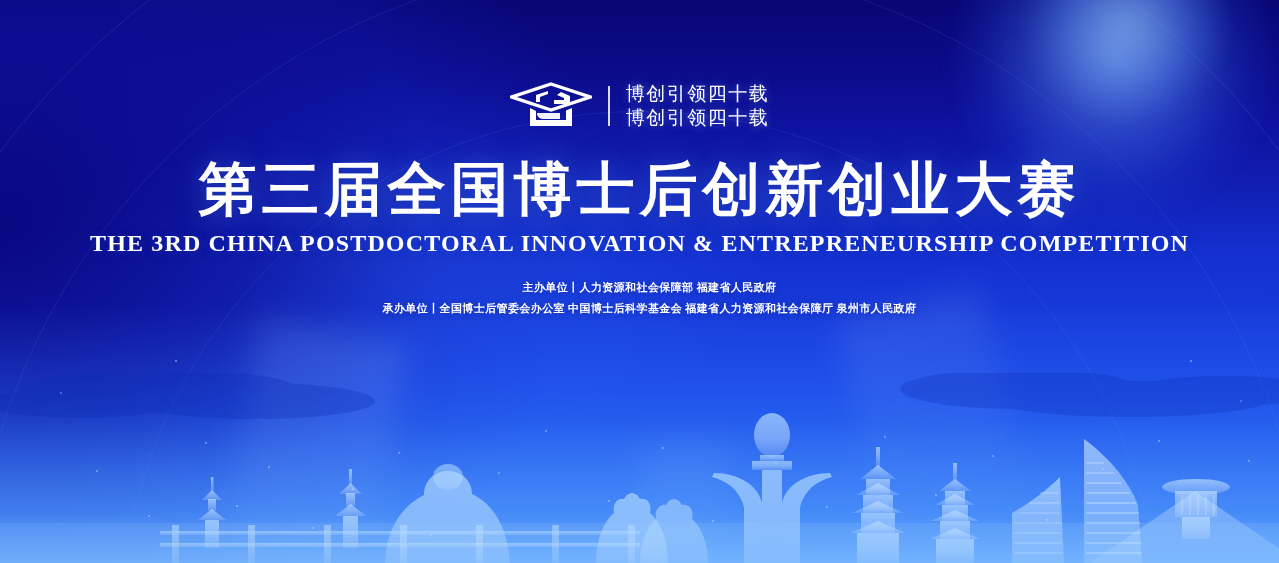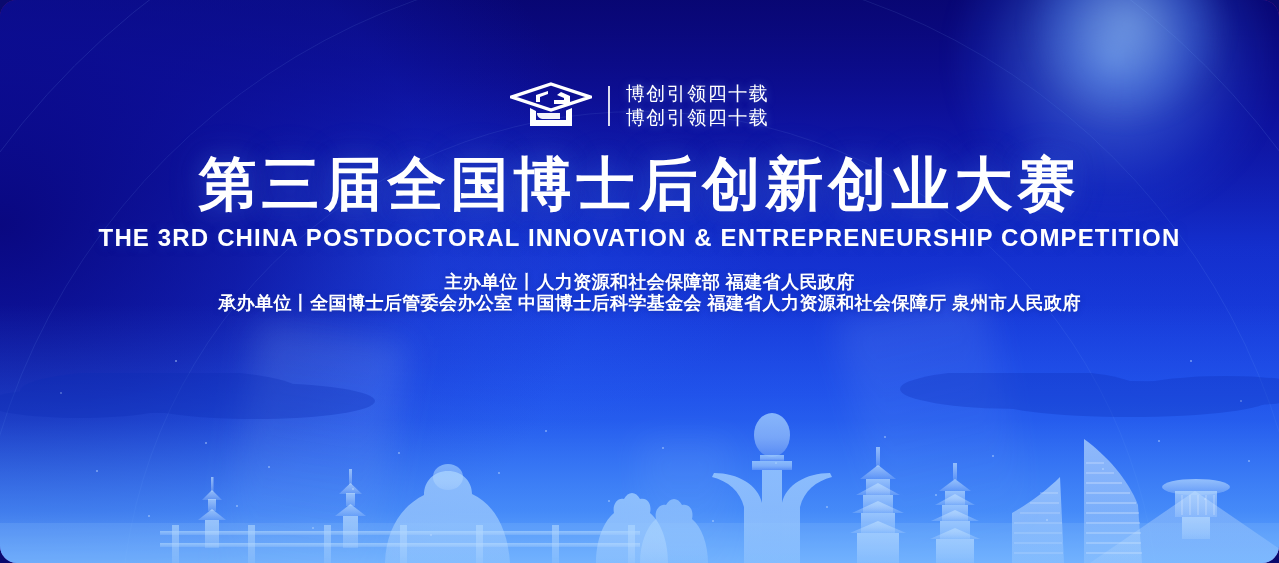--- a/index.html
+++ b/index.html
@@ -7,23 +7,22 @@
     padding: 0;
     background: #0a0a6e;
   }
   * { box-sizing: border-box; }
 
   .stage {
     position: relative;
     width: 1279px;
     height: 563px;
     overflow: hidden;
-    font-family: Liberation Sans, sans-serif;
+    font-family: Liberation Serif, serif;
     background: #be185d;
-    border-radius: 17px;
   }
 
   
   .bg-base {
     position: absolute; inset: 0;
     background:
       linear-gradient(180deg,
         #12119c 0%,
         #1318ae 16%,
         #1430cf 42%,
@@ -131,42 +130,42 @@
   .logo-divider { width: 2px; height: 40px; background: rgba(255,255,255,0.85); }
   .slogan {
     text-align: left; color: #ffffff;
     font-size: 19px; line-height: 24px; letter-spacing: 1.5px;
     font-weight: 500;
     text-shadow: 0 0 10px rgba(120,180,255,.45);
   }
   .slogan div { white-space: nowrap; }
 
   .main-title {
-    margin-top: 24px;
+    margin-top: 30px;
     color: #ffffff;
     font-size: 58px;
     font-weight: 700;
     letter-spacing: 5px;
     line-height: 1.05;
     text-shadow: 0 2px 18px rgba(25,60,190,.55), 0 0 36px rgba(120,175,255,.30);
     white-space: nowrap;
   }
   .sub-title {
     margin-top: 9px;
     color: #ffffff;
     font-size: 24px;
     font-weight: 700;
     letter-spacing: 1.15px;
     white-space: nowrap;
     text-shadow: 0 1px 8px rgba(25,60,190,.5);
   }
 
   .org-block { margin-top: 20px; }
   .org-line {
-    color: #ffffff; font-size: 18px; line-height: 21px;
+    color: #ffffff; font-size: 11px; line-height: 21px;
     font-weight: 600; letter-spacing: .4px;
     white-space: nowrap;
     text-shadow: 0 1px 5px rgba(15,40,150,.6);
     padding-left: 20px;
   }
   .date-line {
     margin-top: 13px;
     color: #ffffff; font-size: 12.5px; letter-spacing: .6px;
     font-weight: 500;
     text-shadow: 0 1px 5px rgba(15,40,150,.6);

